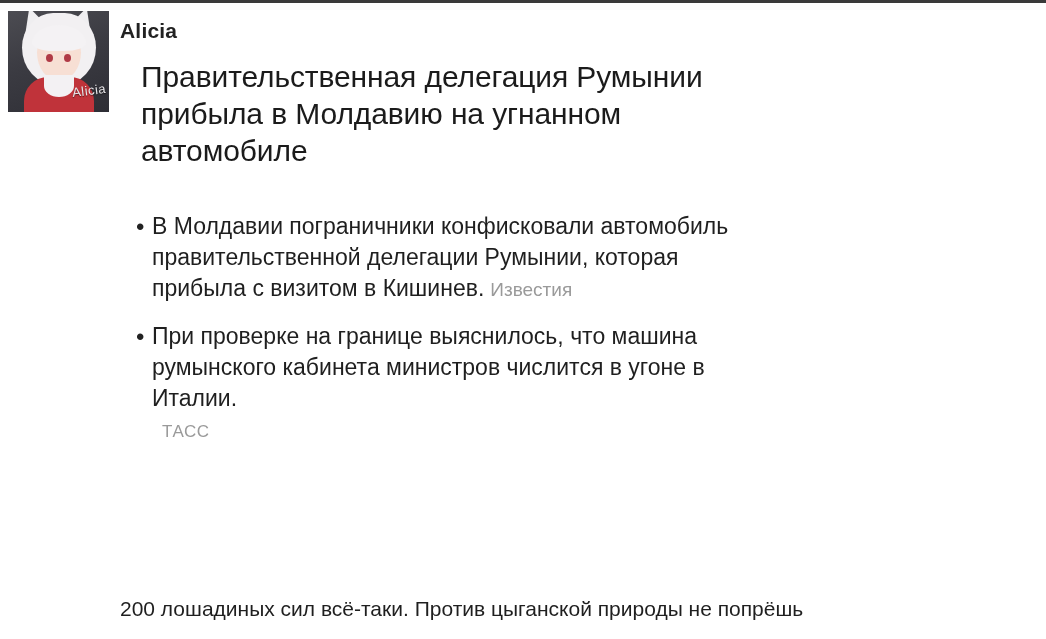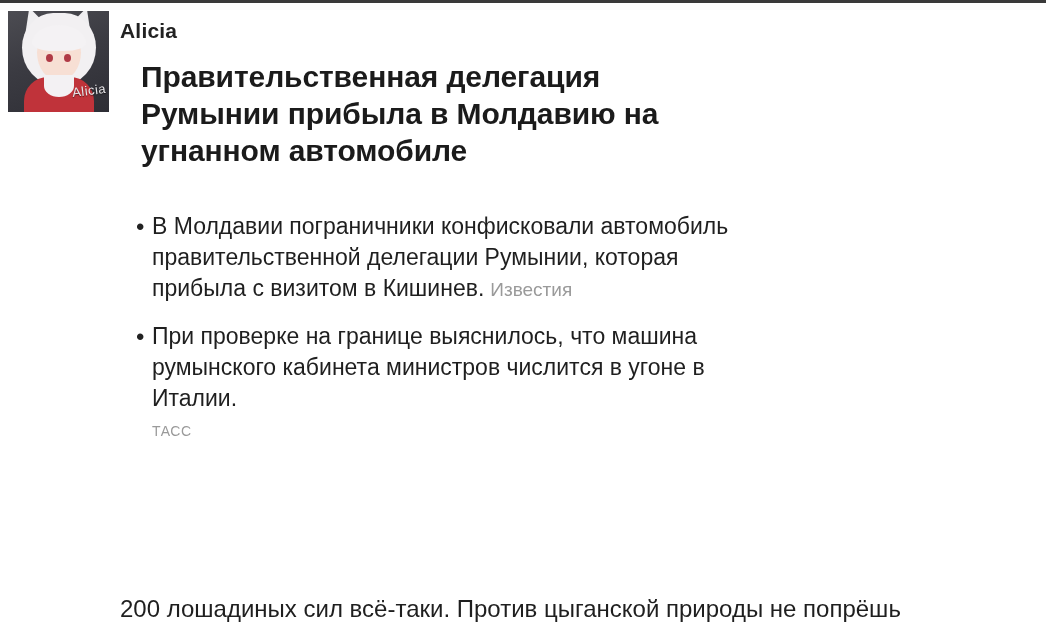--- a/index.html
+++ b/index.html
@@ -133,21 +133,21 @@
     font-weight: bold;
     color: #222222;
     letter-spacing: 0.2px;
   }
   .headline {
     position: absolute;
     left: 141px;
     top: 55px;
     width: 600px;
     font-size: 30px;
-    font-weight: bold;
+    font-weight: normal;
     line-height: 37px;
     color: #1b1b1b;
     letter-spacing: -0.1px;
   }
   .bullets {
     position: absolute;
     left: 136px;
     top: 208px;
     width: 640px;
   }
@@ -170,31 +170,31 @@
   }
   .source {
     font-size: 19px;
     color: #9a9a9a;
     white-space: nowrap;
   }
   .bullet-text .source { margin-left: 6px; }
   .source-block {
     display: block;
     margin-top: 2px;
-    margin-left: 0;
-    font-size: 14px;
+    margin-left: 10px;
+    font-size: 17px;
     color: #9a9a9a;
     letter-spacing: 0.6px;
   }
   .comment {
     position: absolute;
     left: 120px;
     top: 592px;
     width: 910px;
-    font-size: 24px;
+    font-size: 21px;
     line-height: 28px;
     color: #1f1f1f;
   }
 </style>
 </head>
 <body>
 
 <div class="top-rule"></div>
 
 <div class="post">

